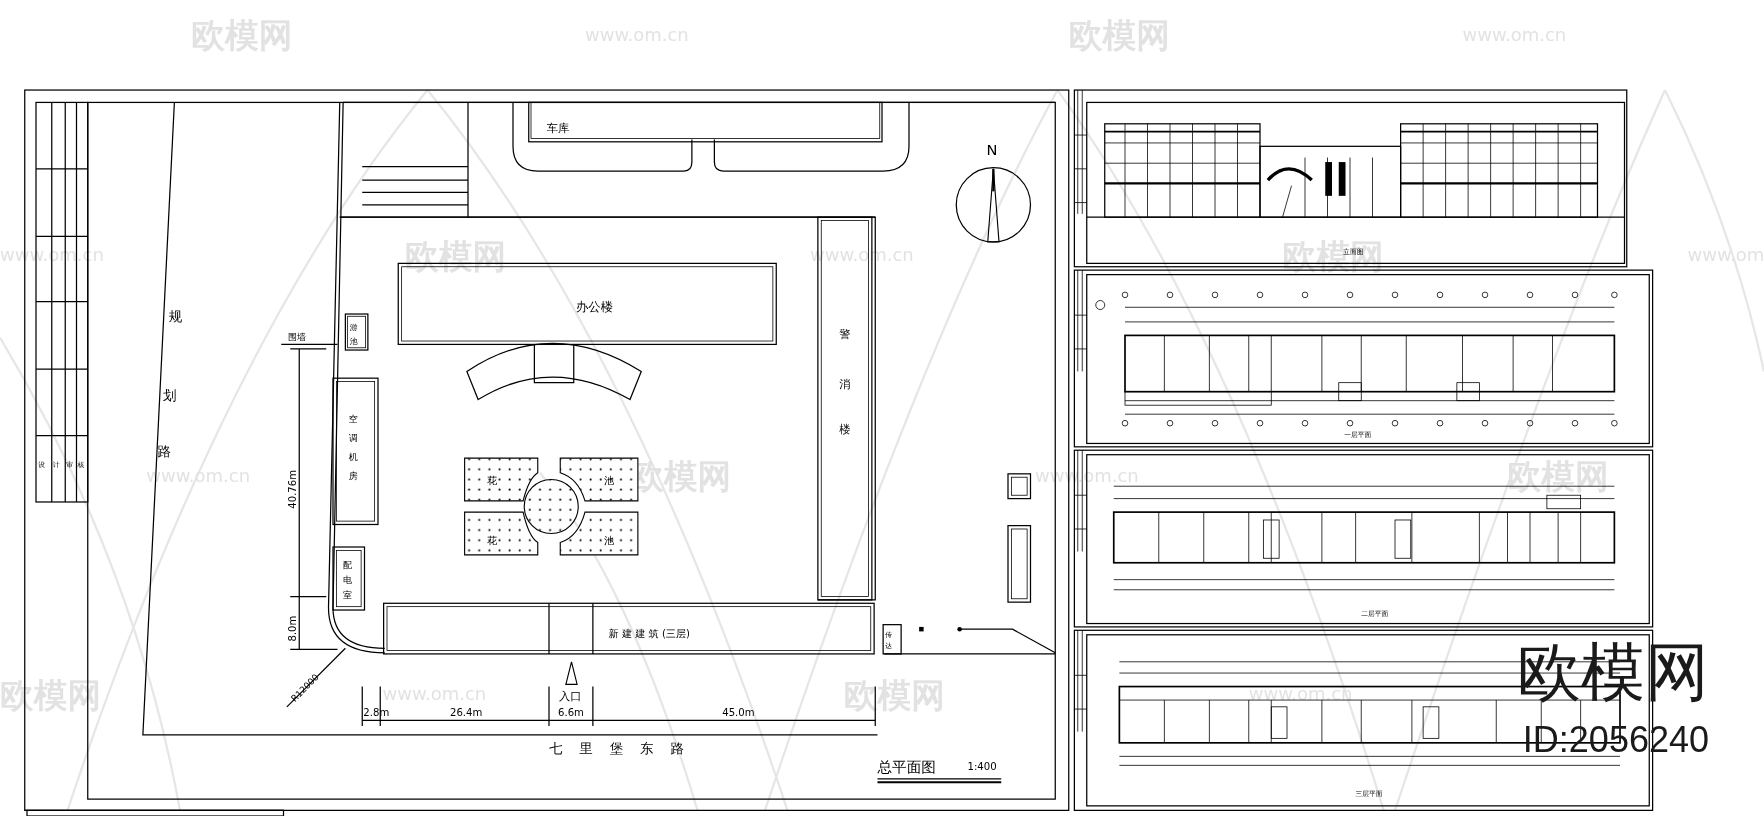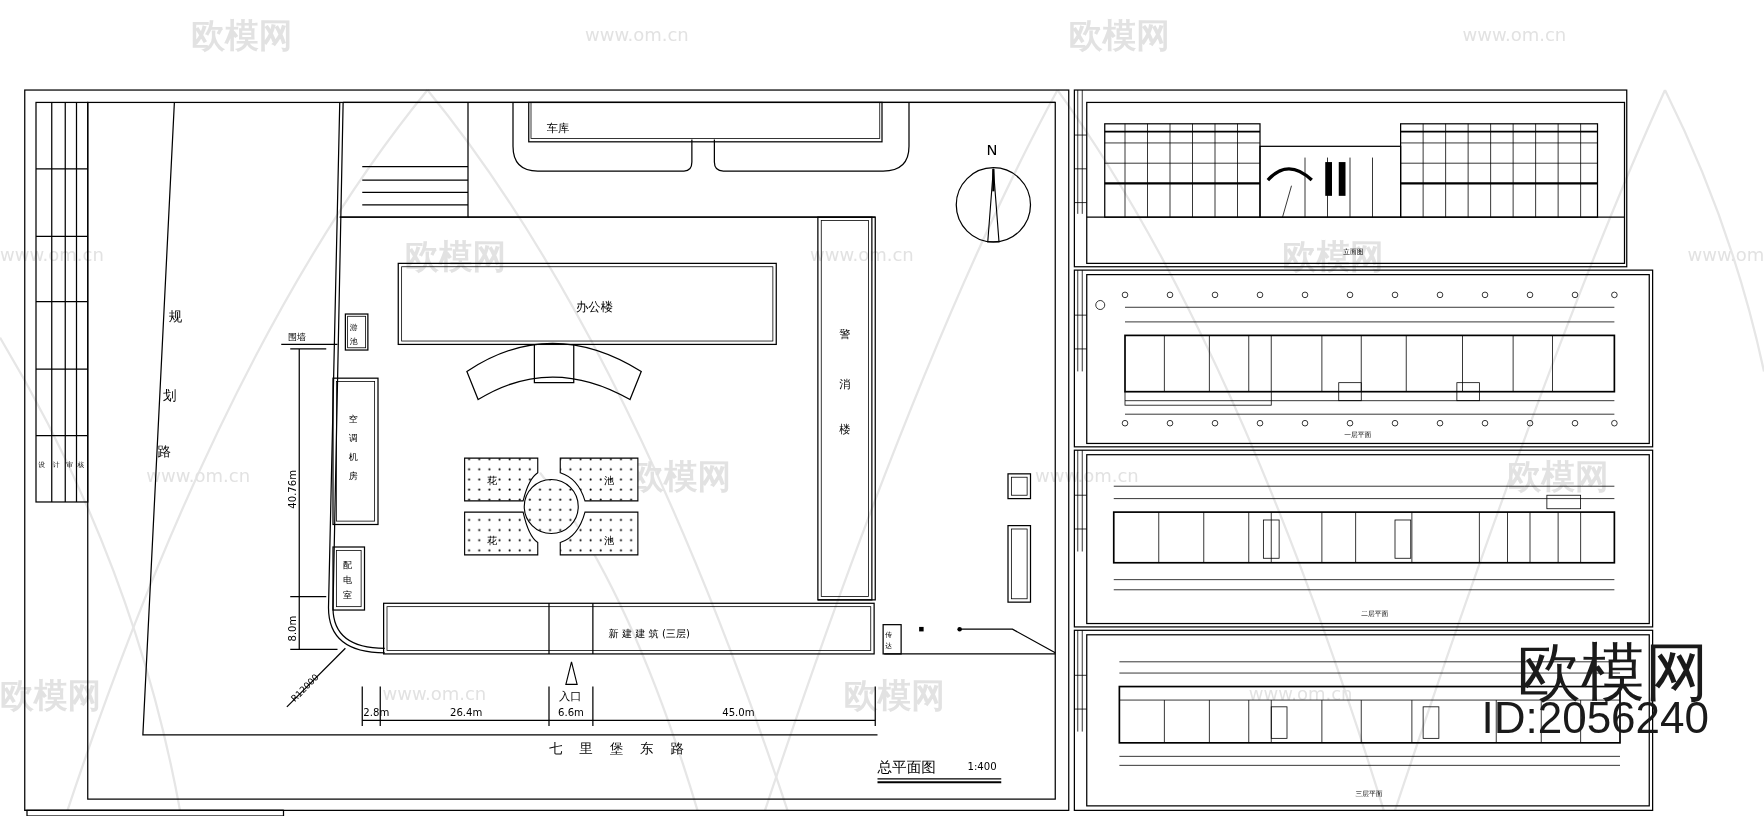--- a/index.html
+++ b/index.html
@@ -381,13 +381,13 @@
       <line class="thin" x1="1370" y1="622" x2="1370" y2="660"></line>
         <line class="thin" x1="1405" y1="622" x2="1405" y2="660"></line>
       <rect class="thin" x="1130" y="628" width="14" height="28"></rect>
         <rect class="thin" x="1265" y="628" width="14" height="28"></rect>
       <text x="1205" y="707" font-size="6">三层平面</text>
     </g>
   </g>
 </svg>
 
 <div class="big-wm" style="top:640px; right:55px; font-size:64px;">欧模网</div>
-<div class="big-wm" style="top:696px; right:55px; font-size:44px;">ID:2056240</div>
+<div class="big-wm" style="top:722px; right:55px; font-size:36px;">ID:2056240</div>
 
 </body></html>

